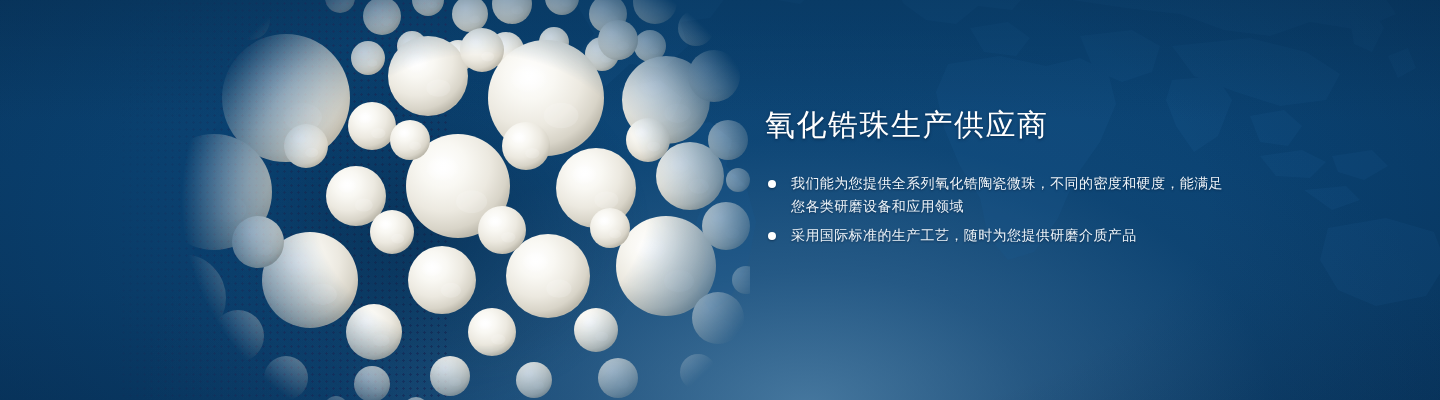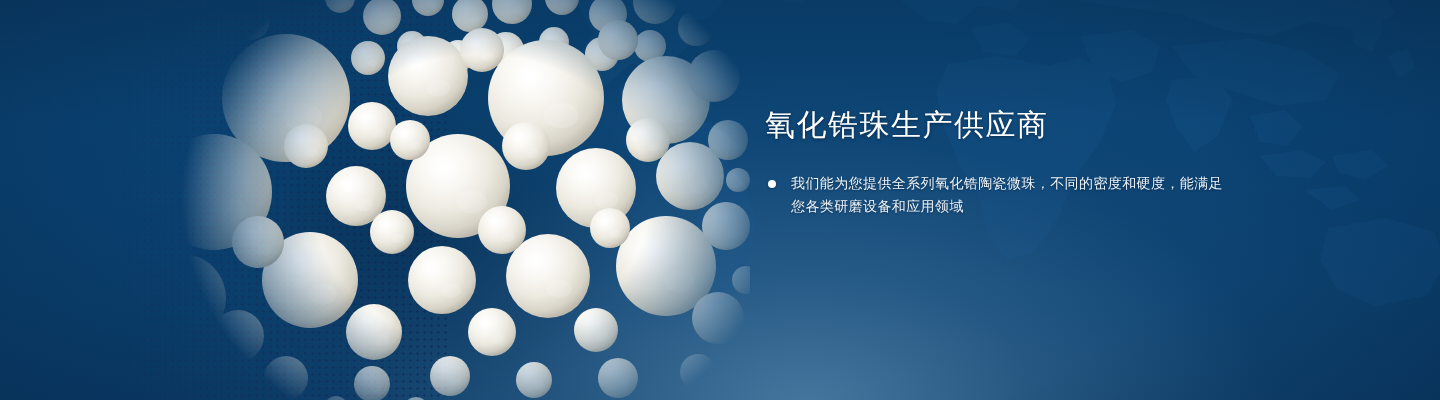--- a/index.html
+++ b/index.html
@@ -294,16 +294,20 @@
   <div class="bg-vignette"></div>
 
   <div class="text-block">
     <div class="headline">氧化锆珠生产供应商</div>
 
     <ul class="bullets">
       <li class="bullet-item">
         <span class="bullet-dot"></span>
         <span class="bullet-text">我们能为您提供全系列氧化锆陶瓷微珠，不同的密度和硬度，能满足您各类研磨设备和应用领域</span>
       </li>
+      <li class="bullet-item">
+        <span class="bullet-dot"></span>
+        <span class="bullet-text">采用国际标准的生产工艺，随时为您提供研磨介质产品</span>
+      </li>
     </ul>
   </div>
 
 </div>
 
 </body></html>

